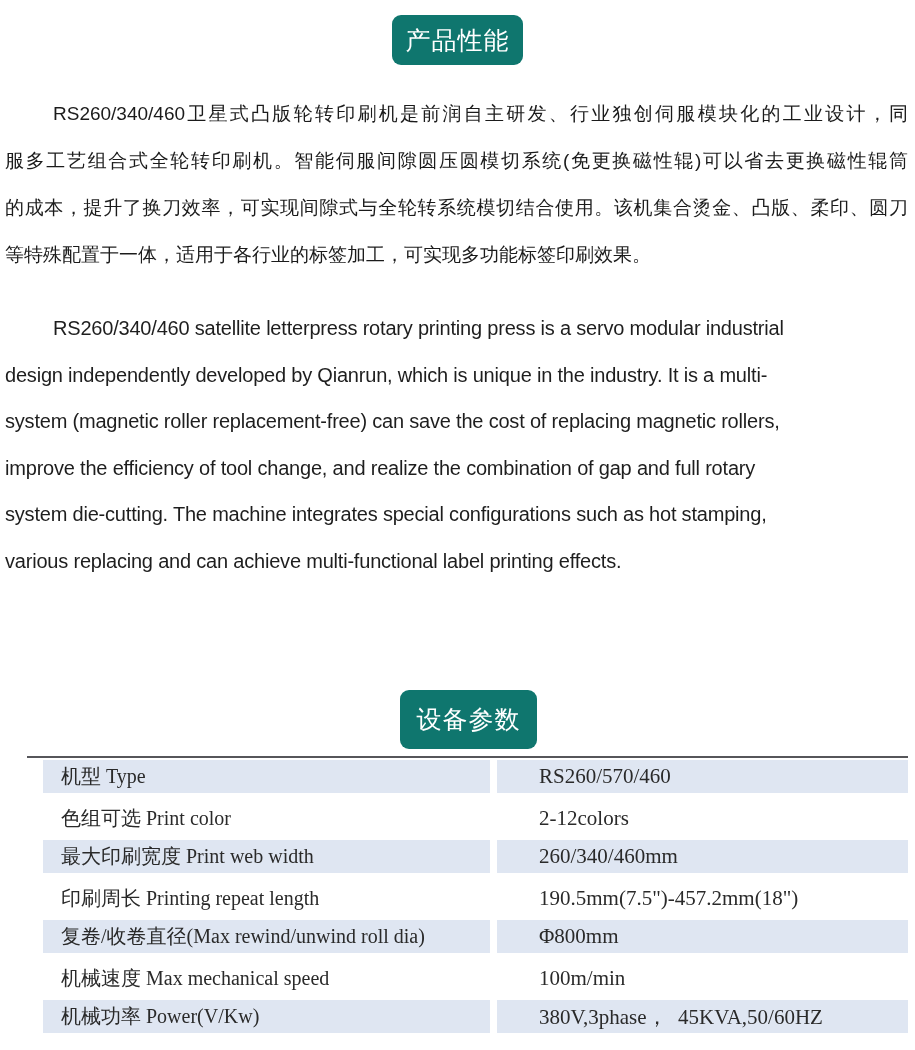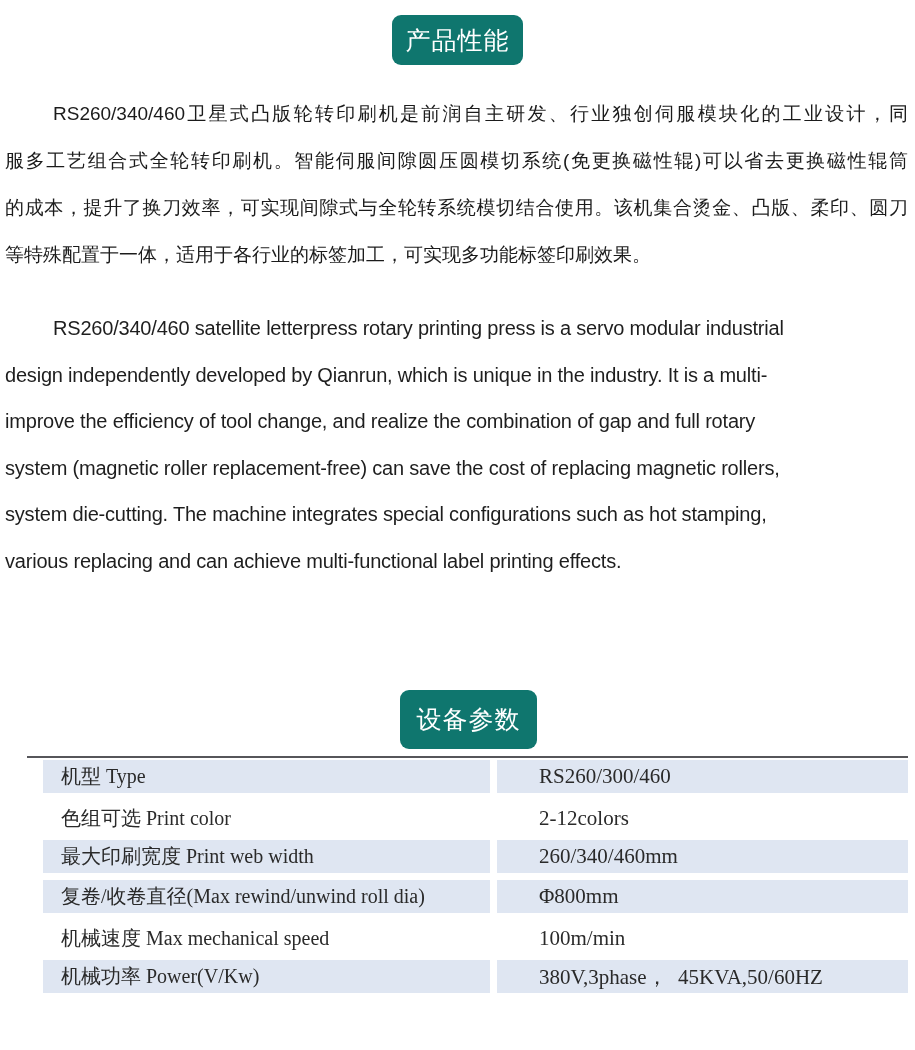--- a/index.html
+++ b/index.html
@@ -90,40 +90,44 @@
   <div class="cn-para">
     <div class="cn-line indent justify-line">RS260/340/460卫星式凸版轮转印刷机是前润自主研发、行业独创伺服模块化的工业设计，同</div>
     <div class="cn-line justify-line">服多工艺组合式全轮转印刷机。智能伺服间隙圆压圆模切系统(免更换磁性辊)可以省去更换磁性辊筒</div>
     <div class="cn-line justify-line">的成本，提升了换刀效率，可实现间隙式与全轮转系统模切结合使用。该机集合烫金、凸版、柔印、圆刀</div>
     <div class="cn-line">等特殊配置于一体，适用于各行业的标签加工，可实现多功能标签印刷效果。</div>
   </div>
 
   <div class="en-para">
     <div class="en-line indent">RS260/340/460 satellite letterpress rotary printing press is a servo modular industrial</div>
     <div class="en-line">design independently developed by Qianrun, which is unique in the industry. It is a multi-</div>
+    <div class="en-line">system (magnetic roller replacement-free) can save the cost of replacing magnetic rollers,</div>
     <div class="en-line">improve the efficiency of tool change, and realize the combination of gap and full rotary</div>
-    <div class="en-line">system (magnetic roller replacement-free) can save the cost of replacing magnetic rollers,</div>
     <div class="en-line">system die-cutting. The machine integrates special configurations such as hot stamping,</div>
     <div class="en-line">various replacing and can achieve multi-functional label printing effects.</div>
   </div>
 
   <div class="badge badge-parameters">设备参数</div>
 
   <div class="spec-table">
     <div class="trow alt">
       <div class="cell label">机型 Type</div>
-      <div class="cell value">RS260/300/460</div>
+      <div class="cell value">RS260/570/460</div>
     </div>
     <div class="trow">
       <div class="cell label">色组可选 Print color</div>
       <div class="cell value">2-12colors</div>
     </div>
     <div class="trow alt">
       <div class="cell label">最大印刷宽度 Print web width</div>
       <div class="cell value">260/340/460mm</div>
+    </div>
+    <div class="trow">
+      <div class="cell label">印刷周长 Printing repeat length</div>
+      <div class="cell value">190.5mm(7.5")-457.2mm(18")</div>
     </div>
     <div class="trow alt">
       <div class="cell label">复卷/收卷直径(Max rewind/unwind roll dia)</div>
       <div class="cell value">Φ800mm</div>
     </div>
     <div class="trow">
       <div class="cell label">机械速度 Max mechanical speed</div>
       <div class="cell value">100m/min</div>
     </div>
     <div class="trow alt">

